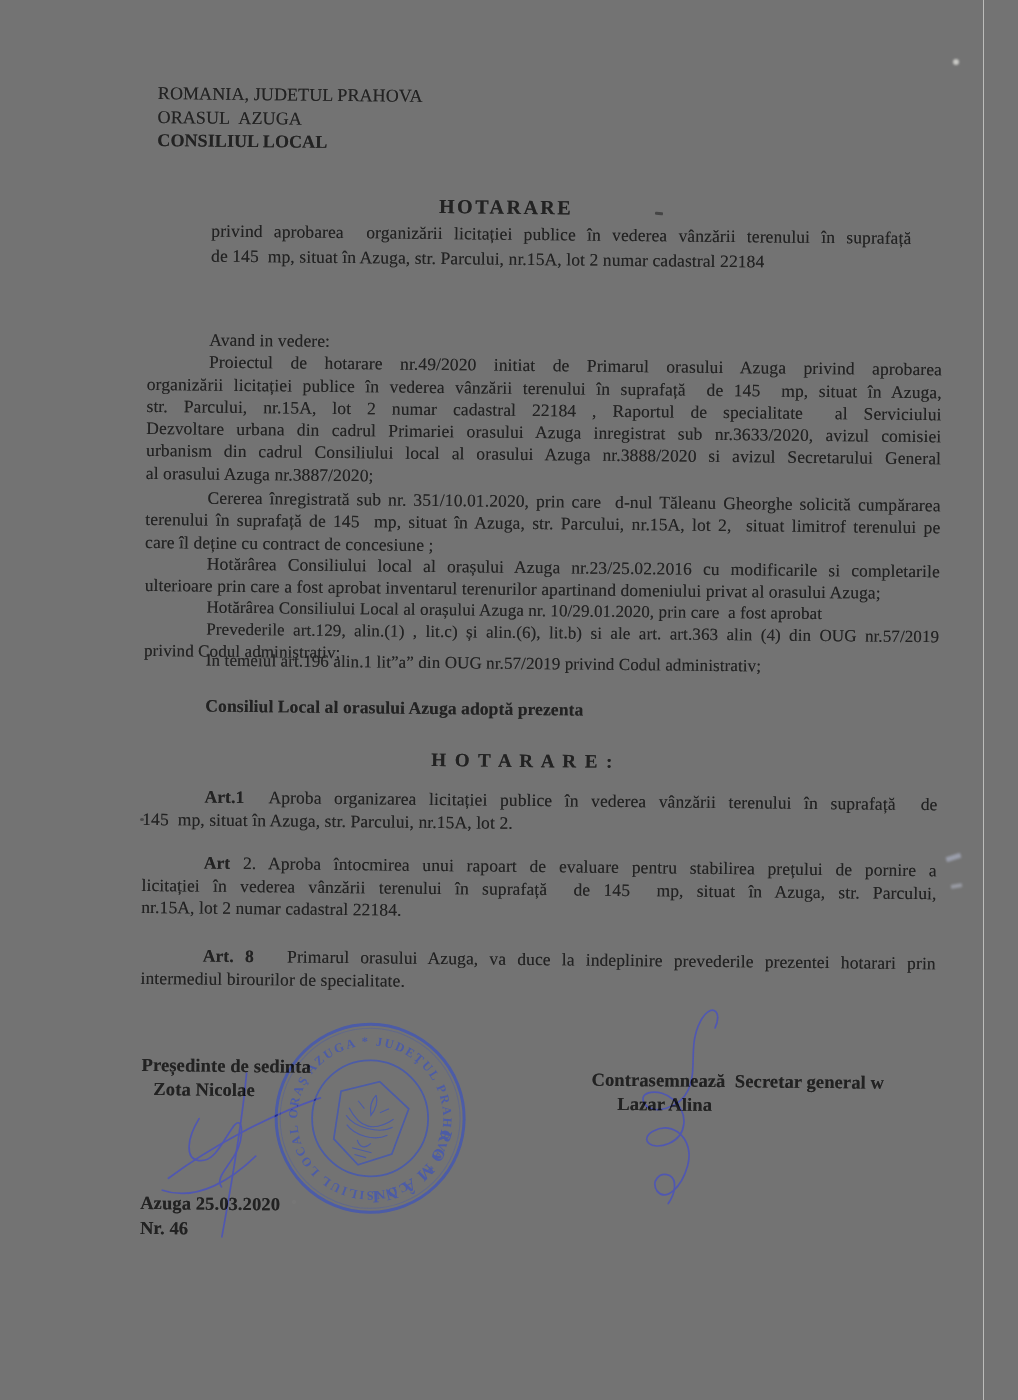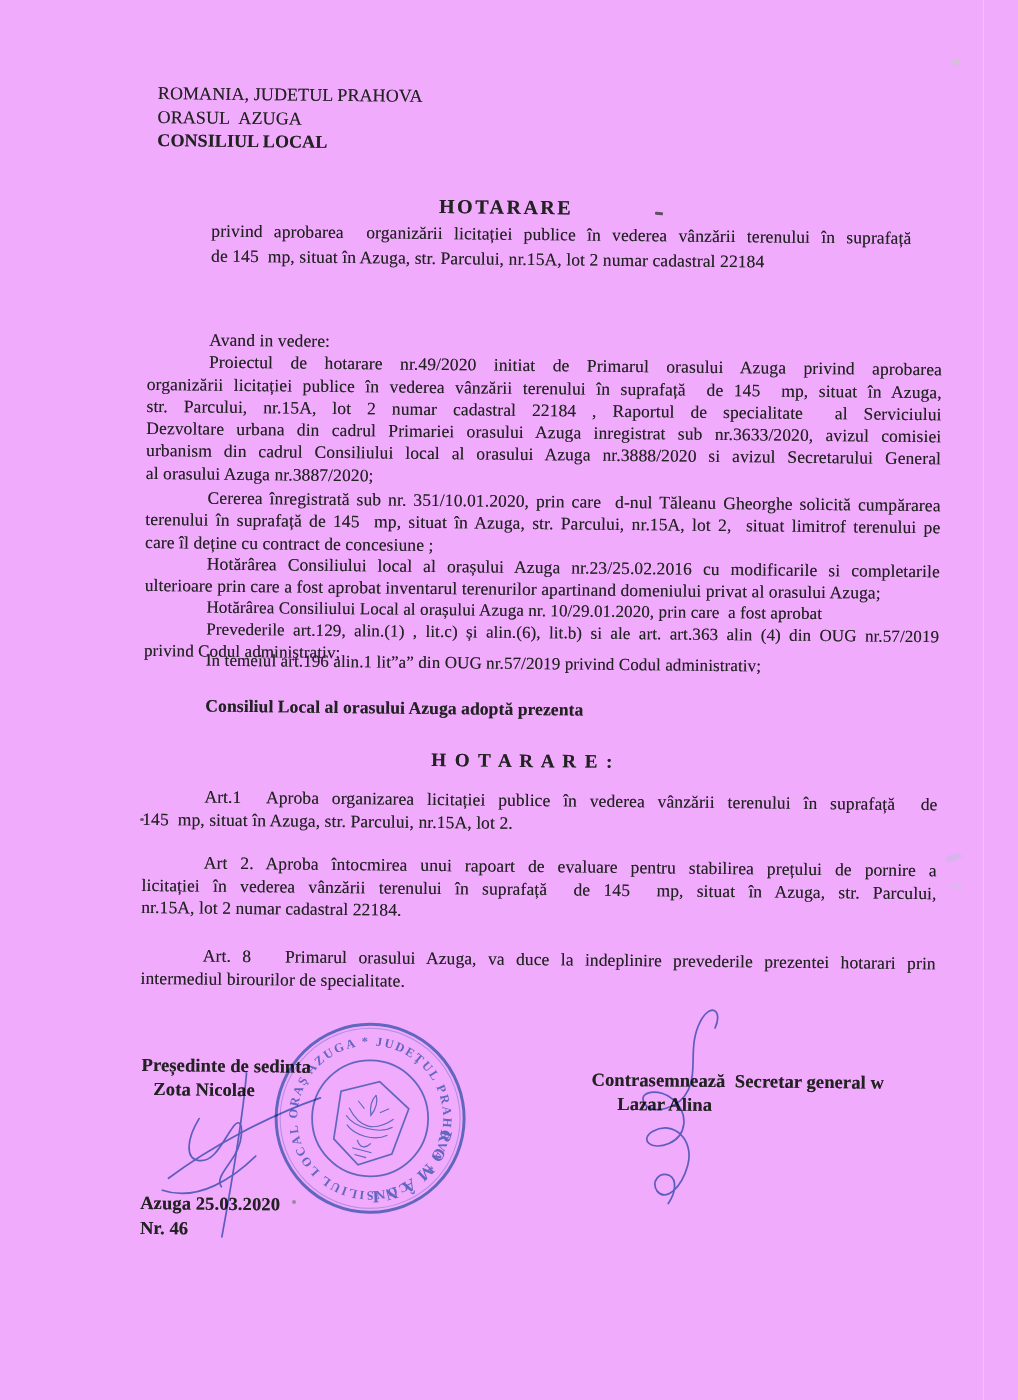--- a/index.html
+++ b/index.html
@@ -1,16 +1,16 @@
 <!DOCTYPE html>
 <html><head>
 <meta charset="utf-8">
 <style>
   html,body{margin:0;padding:0;background:#888;}
-  .page{position:relative;width:1018px;height:1400px;background:#f0abfc;overflow:hidden;
+  .page{position:relative;width:1018px;height:1400px;background:#737373;overflow:hidden;
         font-family:"Liberation Serif","DejaVu Serif",serif;color:#222;}
   .sheet{position:absolute;left:150px;top:78px;width:798px;height:1280px;
          transform:rotate(0.6deg);transform-origin:0 0;}
   .abs{position:absolute;}
   .ln{font-size:17.5px;line-height:22.3px;letter-spacing:.1px;
       text-shadow:0 0 .6px rgba(30,30,30,.55);}
   .j{text-align:justify;text-align-last:justify;}
   .ind{text-indent:62px;}
   .b{font-weight:bold;}
   .sm .ln{font-size:17px;}
@@ -29,21 +29,21 @@
   .blkD{left:0;top:518px;width:795px;}
   .blkE{left:0;top:540px;width:795px;}
   .blkF{left:0;top:571px;width:795px;}
   .enact{left:0;top:616px;width:795px;font-weight:bold;}
   .dech{left:0;top:668px;width:760px;text-align:center;font-weight:bold;
         font-size:19px;letter-spacing:2px;text-shadow:0 0 .6px rgba(30,30,30,.6);}
   .art1{left:0;top:707px;width:795px;}
   .art2{left:0;top:773px;width:795px;}
   .art3{left:0;top:866px;width:795px;}
   .art .ln{line-height:22.6px;}
-  .artlbl{font-weight:normal;}
+  .artlbl{font-weight:bold;}
   
   .sigL{left:2px;top:975px;width:330px;font-weight:bold;}
   .sigL .ln{font-size:18.5px;line-height:24px;}
   .sigL .name{margin-left:12px;}
   .sigR{left:452px;top:985px;width:340px;font-weight:bold;}
   .sigR .ln{font-size:18.5px;line-height:24px;}
   .sigR .name{margin-left:26px;}
   .foot{left:2px;top:1113px;width:320px;font-weight:bold;}
   .foot .ln{font-size:18.5px;line-height:25px;}
   

